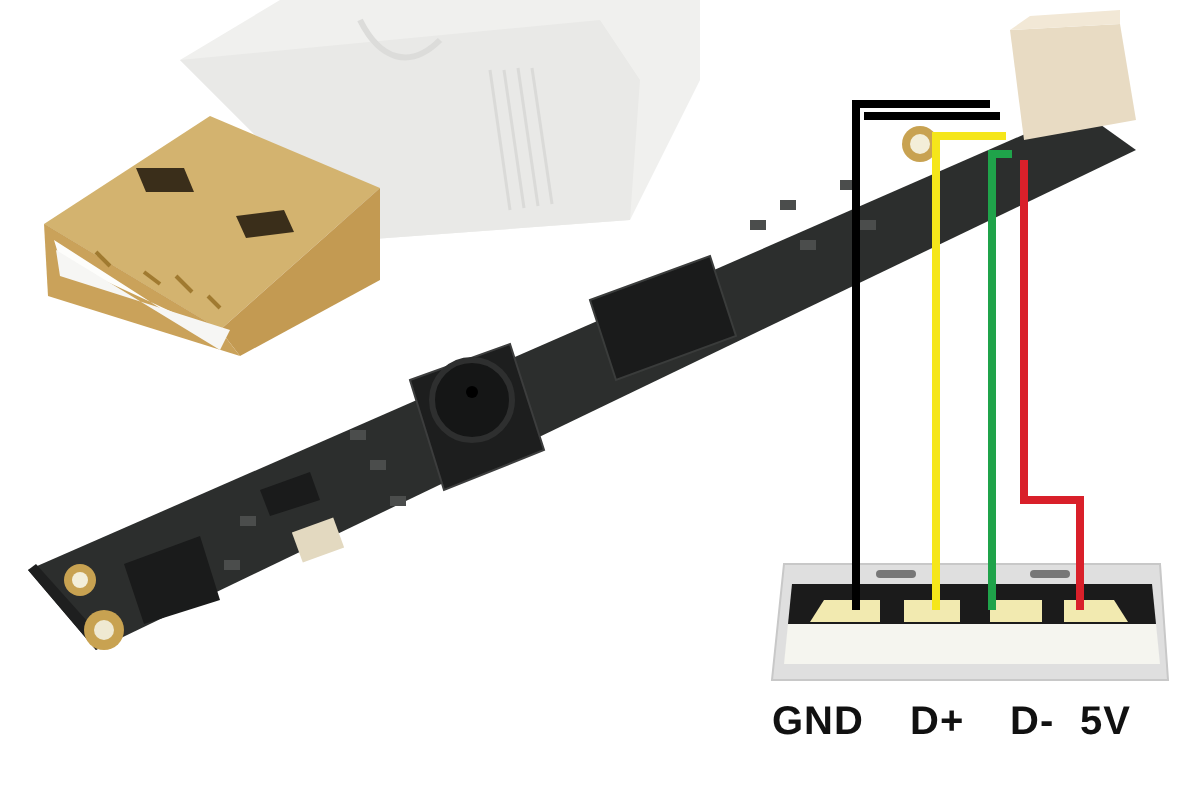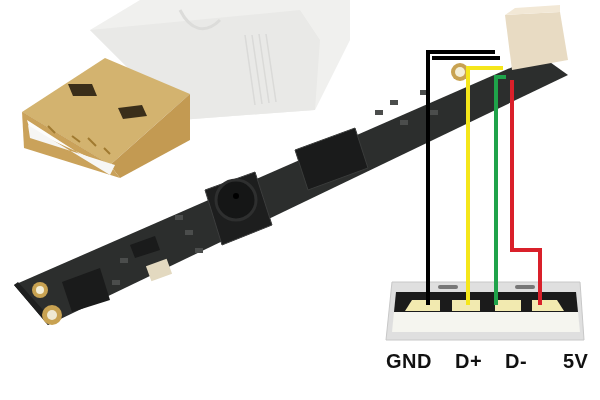--- a/index.html
+++ b/index.html
@@ -103,14 +103,14 @@
       <polyline points="500,58 432,58" stroke="#000"></polyline>
       <polyline points="503,68 468,68 468,305" stroke="#f5e61a"></polyline>
       <polyline points="506,77 496,77 496,305" stroke="#1fa34a"></polyline>
       <polyline points="510,82 512,82 512,250 540,250 540,305" stroke="#d9202a"></polyline>
     </g>
   </svg>
 
   <span class="pin-label" style="left:386px;">GND</span>
   <span class="pin-label" style="left:455px;">D+</span>
   <span class="pin-label" style="left:505px;">D-</span>
-  <span class="pin-label" style="left:563px;">5V</span>
+  <span class="pin-label" style="left:540px;">5V</span>
 </div>
 
 </body></html>

